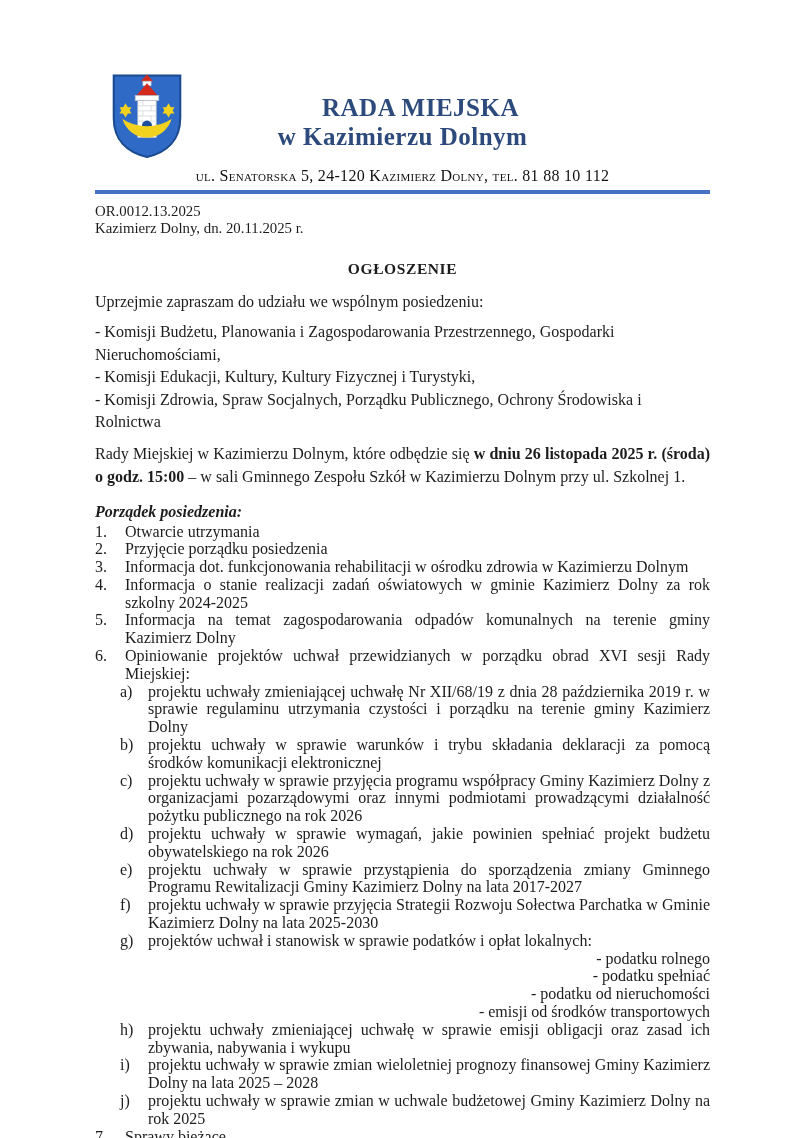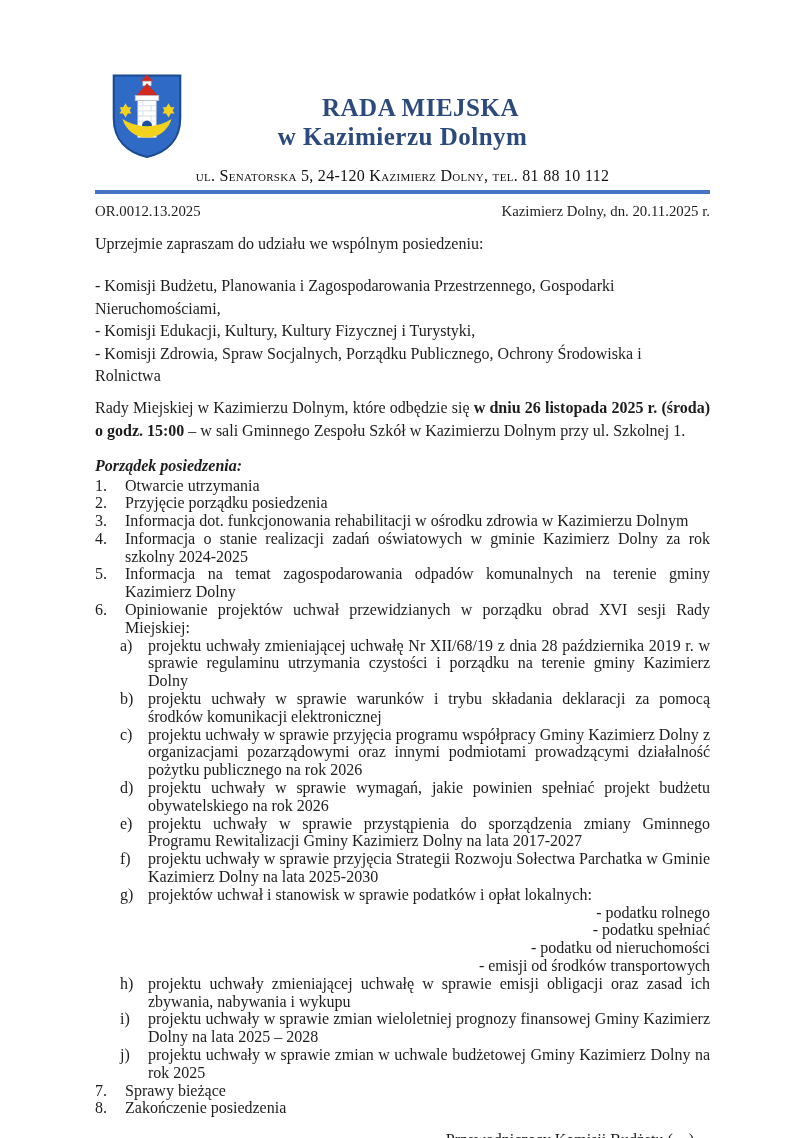--- a/index.html
+++ b/index.html
@@ -19,29 +19,30 @@
     font-size:16px; letter-spacing:0.3px; color:#111;
   }
   .rule {
     margin:5px 95px 0 95px; height:2px;
     border-top:3.5px solid #4472c4; border-bottom:1.5px solid #4472c4;
   }
   
   .meta-row {
     margin:9px 95px 0 95px; display:flex; justify-content:space-between;
     font-size:14.8px;
+    flex-direction:column;
   }
   
   .doc-title {
     margin-top:23px; text-align:center; font-weight:bold;
     font-size:15.5px; letter-spacing:0.6px;
   }
   .content { margin:0 95px; font-size:16px; }
   .intro { margin-top:13px; line-height:22px; }
-  .committees { margin-top:20px;font-family:Liberation Serif, serif; }
+  .committees { margin-top:8px;font-family:Liberation Serif, serif; }
   .committee-item { line-height:22.5px; }
   .session { margin-top:8px; line-height:23px; text-align:justify; }
   .agenda-heading { margin-top:15px; font-weight:bold; line-height:18px;font-style:italic; }
   .agenda { margin-top:2px; }
   .row { display:flex; line-height:17.8px; }
   .row .n { flex:0 0 30px; }
   .row .t { flex:1; text-align:justify; }
   .row.sub { padding-left:25px; }
   .row.sub .n { flex:0 0 28px; }
   .dash { margin-left:8px; text-align:right; }
@@ -85,20 +86,21 @@
     <div class="org-line2">w Kazimierzu Dolnym</div>
   </div>
   <div class="address">ul. Senatorska 5, 24-120 Kazimierz Dolny, tel. 81 88 10 112</div>
   <div class="rule"></div>
 
   <div class="meta-row">
     <span>OR.0012.13.2025</span>
     <span>Kazimierz Dolny, dn. 20.11.2025 r.</span>
   </div>
 
+  <div class="doc-title">OGŁOSZENIE</div>
 
   <div class="content">
     <div class="intro">Uprzejmie zapraszam do udziału we wspólnym posiedzeniu:</div>
 
     <div class="committees">
         <div class="committee-item">- Komisji Budżetu, Planowania i Zagospodarowania Przestrzennego, Gospodarki Nieruchomościami,</div>
         <div class="committee-item">- Komisji Edukacji, Kultury, Kultury Fizycznej i Turystyki,</div>
         <div class="committee-item">- Komisji Zdrowia, Spraw Socjalnych, Porządku Publicznego, Ochrony Środowiska i Rolnictwa</div>
       </div>
 

